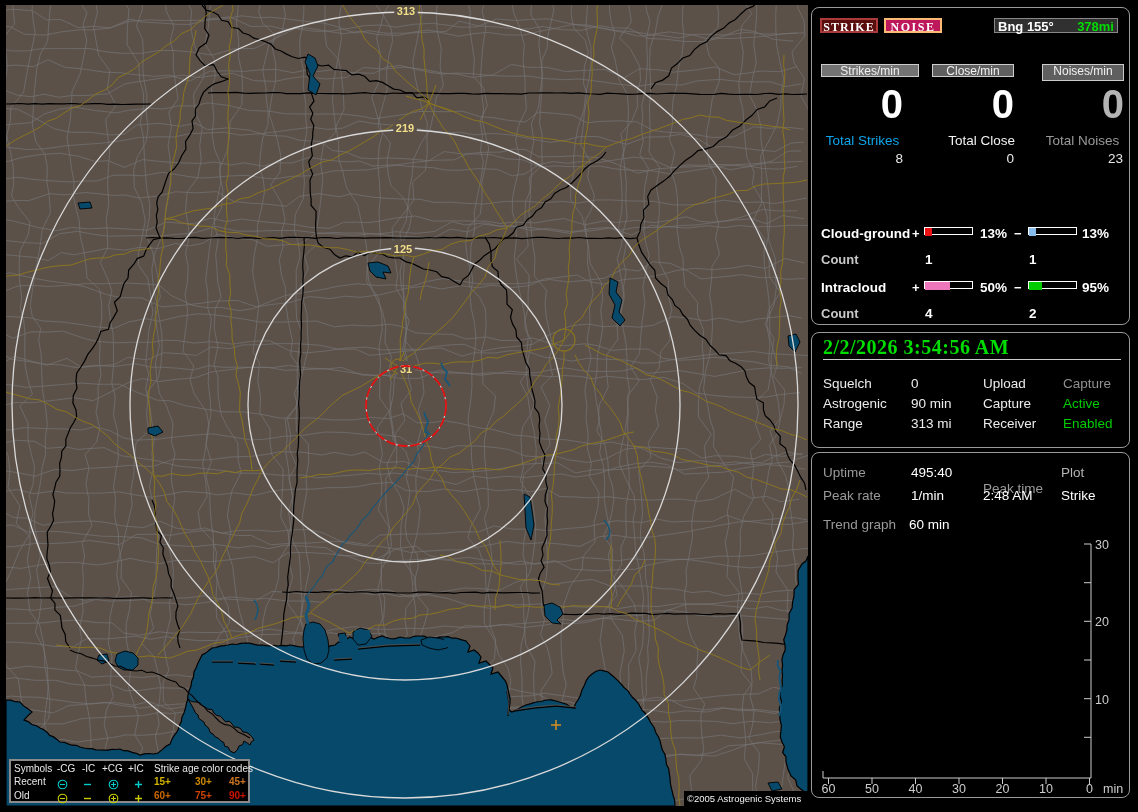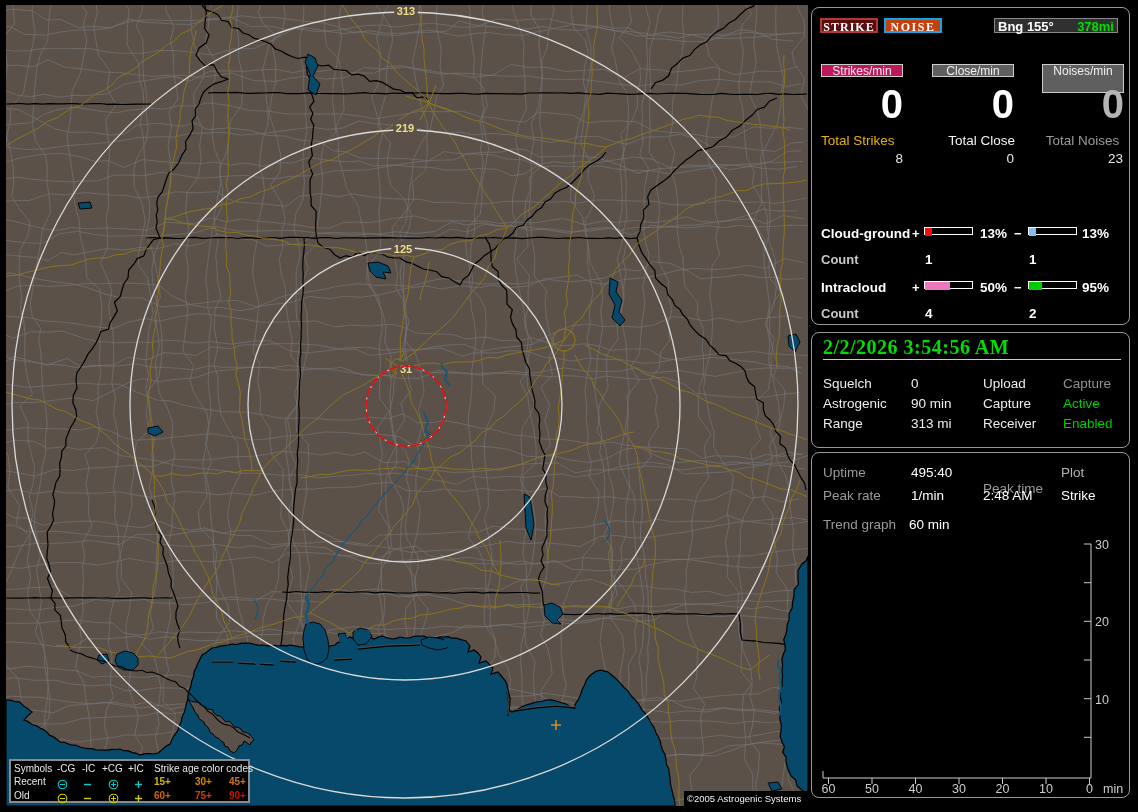--- a/index.html
+++ b/index.html
@@ -139,29 +139,29 @@
     <div style="position:absolute;left:122px;top:29px"><svg width="11" height="11" viewBox="0 0 11 11">
         <path d="M2,5.5 L9,5.5 M5.5,2 L5.5,9" stroke="#cccc00" stroke-width="1.4"></path>
       </svg></div>
     <div style="position:absolute;left:143px;top:29px;color:#cc6600;font:bold 10px 'Liberation Sans',sans-serif;white-space:nowrap">60+</div>
     <div style="position:absolute;left:184px;top:29px;color:#cc4400;font:bold 10px 'Liberation Sans',sans-serif;white-space:nowrap">75+</div>
     <div style="position:absolute;left:218px;top:29px;color:#cc1100;font:bold 10px 'Liberation Sans',sans-serif;white-space:nowrap">90+</div>
   </div>
 <div style="position:absolute;left:684px;top:791px;width:124px;height:15px;background:#000;color:#f4f4f4;font:9.5px 'Liberation Sans',sans-serif;line-height:15px;padding-left:3px;white-space:nowrap">©2005 Astrogenic Systems</div>
 <div class="panel" style="left:811px;top:7px;width:319px;height:318px">
 <div style="position:absolute;left:8px;top:10px;width:58px;height:15px;background:#5a0d0d;border:2px solid #ab3b3b;color:#fff;font:bold 12px 'Liberation Serif',serif;text-align:center;line-height:15px;letter-spacing:1px">STRIKE</div>
-<div style="position:absolute;left:72px;top:10px;width:58px;height:15px;background:#c2410c;border:2px solid #0ea5e9;color:#fff;font:bold 12px 'Liberation Serif',serif;text-align:center;line-height:15px;letter-spacing:1.5px">NOISE</div>
+<div style="position:absolute;left:72px;top:10px;width:58px;height:15px;background:#be185d;border:2px solid #fdba74;color:#fff;font:bold 12px 'Liberation Serif',serif;text-align:center;line-height:15px;letter-spacing:1.5px">NOISE</div>
 <div style="position:absolute;left:182px;top:10px;width:124px;height:15px;background:#303030;border:1px solid #888;color:#fff;font:bold 13px 'Liberation Sans',sans-serif;line-height:15px;padding:0 3px"><span>Bng 155°</span><span style="float:right;color:#00dd00">378mi</span></div>
-<div style="position:absolute;left:9px;top:56px;width:82px;height:13px;background:#be185d;border:1px solid #ccc;color:#f0f0f0;font:12px 'Liberation Sans',sans-serif;text-align:center;line-height:13px">Strikes/min</div>
+<div style="position:absolute;left:9px;top:56px;width:98px;height:13px;background:#737373;border:1px solid #ccc;color:#f0f0f0;font:12px 'Liberation Sans',sans-serif;text-align:center;line-height:13px">Strikes/min</div>
 <div style="position:absolute;left:120px;top:56px;width:82px;height:13px;background:#5f5f5f;border:1px solid #ccc;color:#f0f0f0;font:12px 'Liberation Sans',sans-serif;text-align:center;line-height:13px">Close/min</div>
-<div style="position:absolute;left:230px;top:56px;width:82px;height:29px;background:#5f5f5f;border:1px solid #ccc;color:#f0f0f0;font:12px 'Liberation Sans',sans-serif;text-align:center;line-height:13px">Noises/min</div>
+<div style="position:absolute;left:230px;top:56px;width:82px;height:17px;background:#5f5f5f;border:1px solid #ccc;color:#f0f0f0;font:12px 'Liberation Sans',sans-serif;text-align:center;line-height:13px">Noises/min</div>
 <div style="position:absolute;left:9px;top:74px;width:82px;text-align:right;color:#fff;font:bold 40px 'Liberation Sans',sans-serif">0</div>
 <div style="position:absolute;left:120px;top:74px;width:82px;text-align:right;color:#fff;font:bold 40px 'Liberation Sans',sans-serif">0</div>
 <div style="position:absolute;left:230px;top:74px;width:82px;text-align:right;color:#b4b4b4;font:bold 40px 'Liberation Sans',sans-serif">0</div>
-<div style="position:absolute;left:9px;top:125px;width:83px;text-align:left;color:#eab308;font:13.5px 'Liberation Sans',sans-serif">Total Strikes</div>
+<div style="position:absolute;left:9px;top:125px;width:83px;text-align:center;color:#0ea5e9;font:13.5px 'Liberation Sans',sans-serif">Total Strikes</div>
 <div style="position:absolute;left:120px;top:125px;width:83px;text-align:right;color:#f2f2f2;font:13.5px 'Liberation Sans',sans-serif">Total Close</div>
 <div style="position:absolute;left:229px;top:125px;width:83px;text-align:center;color:#9a9a9a;font:13.5px 'Liberation Sans',sans-serif">Total Noises</div>
 <div style="position:absolute;left:9px;top:143px;width:82px;text-align:right;color:#e8e8e8;font:13.5px 'Liberation Sans',sans-serif">8</div>
 <div style="position:absolute;left:120px;top:143px;width:82px;text-align:right;color:#e8e8e8;font:13.5px 'Liberation Sans',sans-serif">0</div>
 <div style="position:absolute;left:229px;top:143px;width:82px;text-align:right;color:#e8e8e8;font:13.5px 'Liberation Sans',sans-serif">23</div>
 <div style="position:absolute;left:9px;top:218px;color:#fff;font:bold 13.5px 'Liberation Sans',sans-serif">Cloud-ground</div>
 <div style="position:absolute;left:100px;top:218px;color:#fff;font:bold 13px 'Liberation Sans',sans-serif">+</div>
 <div style="position:absolute;left:112px;top:219px;width:49px;height:8px;border:1px solid #fff;background:#000">
       <div style="width:7px;height:8px;background:#ee1111"></div>
     </div>

